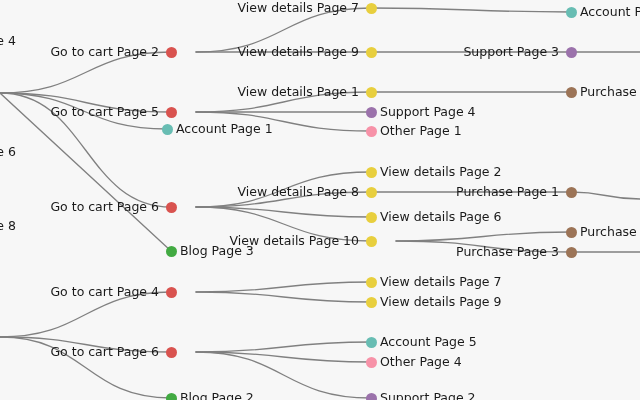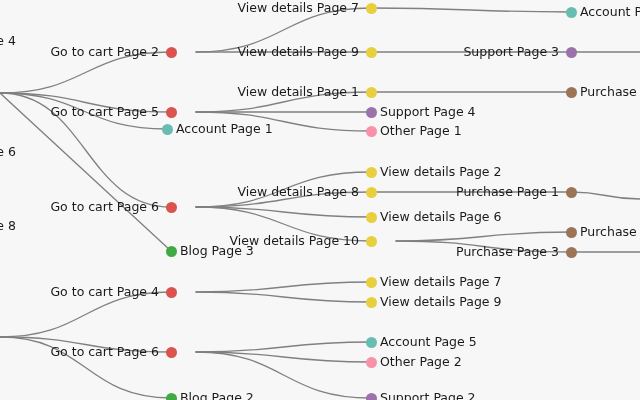--- a/index.html
+++ b/index.html
@@ -171,21 +171,21 @@
       <div class="node" style="left: 371px; top: 302px;">
         <span class="node-dot" style="background: rgb(232, 207, 62);"></span>
         <span class="node-label lbl-right">View details Page 9</span>
       </div>
       <div class="node" style="left: 371px; top: 342px;">
         <span class="node-dot" style="background: rgb(104, 189, 179);"></span>
         <span class="node-label lbl-right">Account Page 5</span>
       </div>
       <div class="node" style="left: 371px; top: 362px;">
         <span class="node-dot" style="background: rgb(247, 146, 168);"></span>
-        <span class="node-label lbl-right">Other Page 2</span>
+        <span class="node-label lbl-right">Other Page 4</span>
       </div>
       <div class="node" style="left: 371px; top: 398px;">
         <span class="node-dot" style="background: rgb(155, 114, 171);"></span>
         <span class="node-label lbl-right">Support Page 2</span>
       </div>
       <div class="node" style="left: 571px; top: 12px;">
         <span class="node-dot" style="background: rgb(104, 189, 179);"></span>
         <span class="node-label lbl-right">Account Pa</span>
       </div>
       <div class="node" style="left: 571px; top: 52px;">

